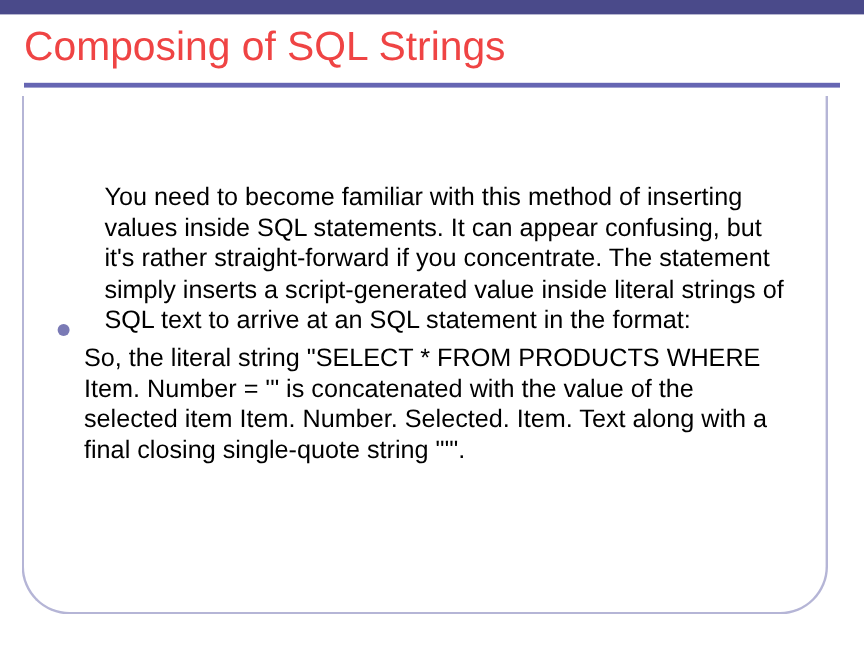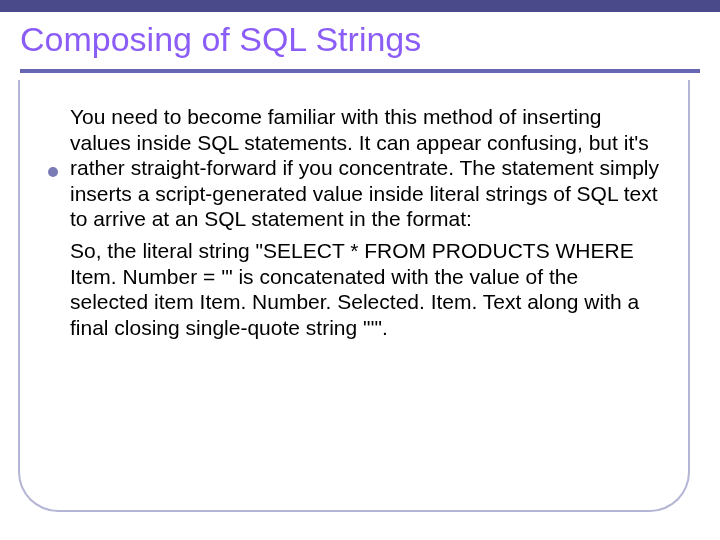--- a/index.html
+++ b/index.html
@@ -15,44 +15,45 @@
     width: 100%;
     height: 12px;
     background: #4a4a8a;
   }
   .title-region {
     padding: 8px 20px 6px 20px;
   }
   .slide-title {
     font-size: 34px;
     font-weight: 400;
-    color: #8b5cf6;
+    color: #ef4444;
     letter-spacing: 0px;
   }
   .title-underline {
     margin: 4px 20px 0 20px;
     height: 4px;
     background: #6666b3;
   }
   .content-box {
     position: absolute;
     left: 18px;
     right: 30px;
     top: 80px;
     bottom: 28px;
     border: 2px solid #b5b5d6;
     border-top: none;
     border-radius: 0 0 40px 40px;
     padding: 24px 28px 20px 28px;
   }
   .bullet-row {
     display: flex;
-    align-items: center;
-    gap: 12px;
+    align-items: flex-end;
+    gap: 29px;
     margin-bottom: 6px;
+    margin-top: 48px;
   }
   .bullet-dot {
     width: 10px;
     height: 10px;
     background: #7a7ab5;
     border-radius: 50%;
     flex-shrink: 0;
     margin-top: 8px;
   }
   .para {

